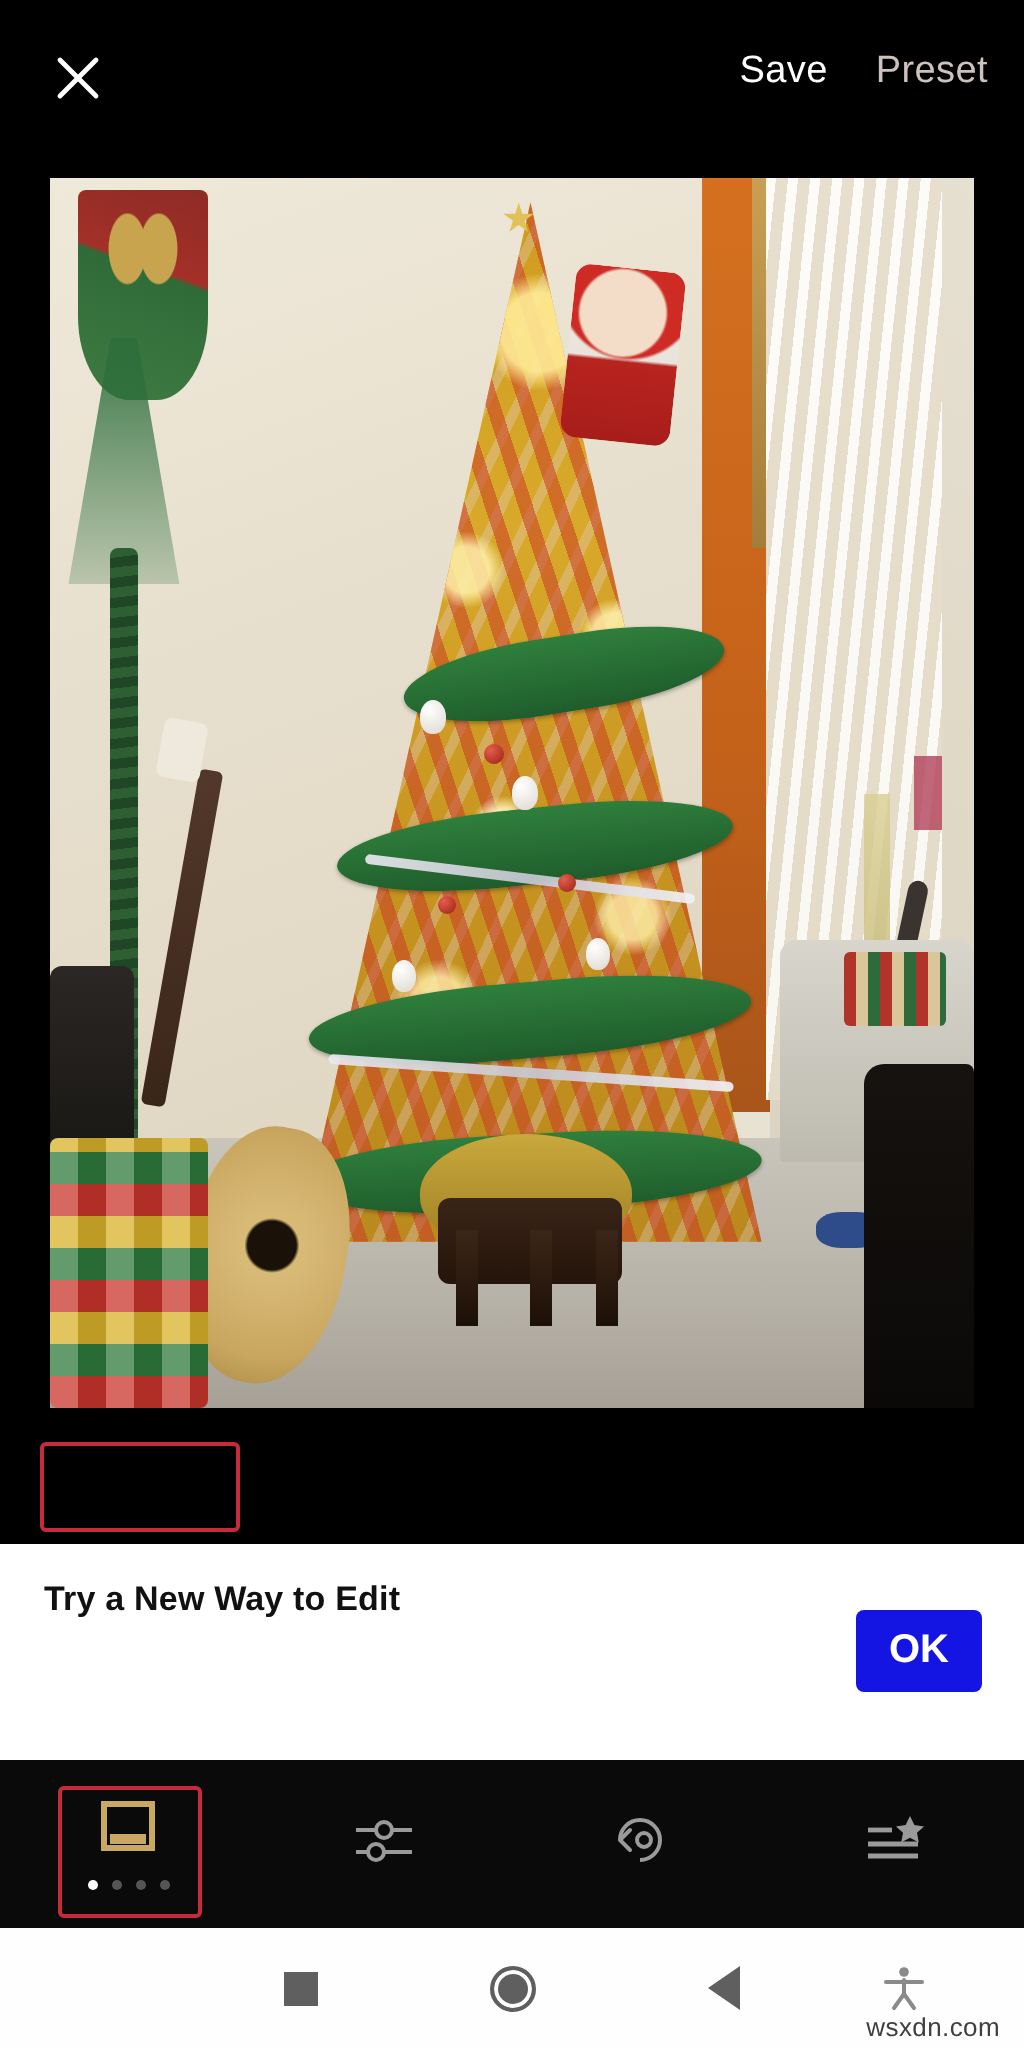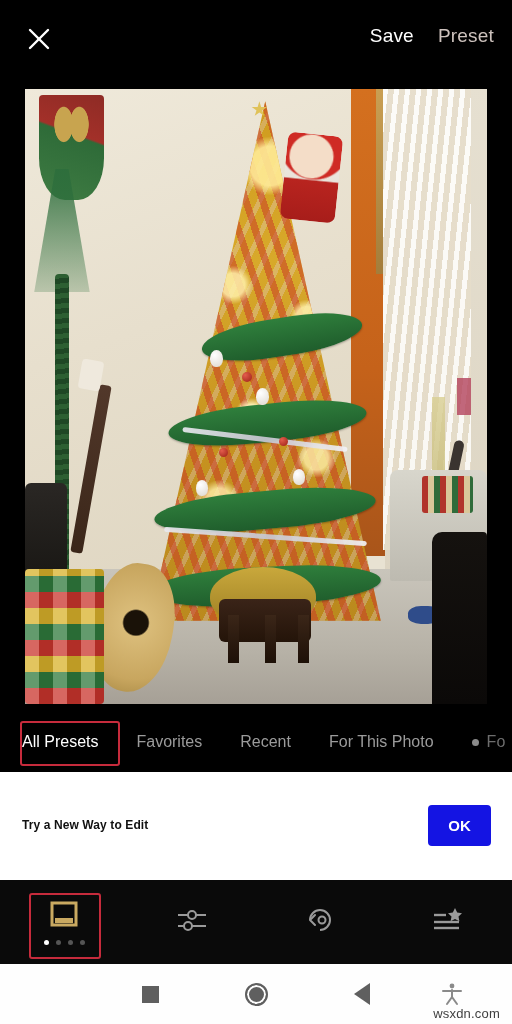--- a/index.html
+++ b/index.html
@@ -351,39 +351,38 @@
     width: 512px; height: 108px;
     background: #ffffff;
   }
   .notice-text {
     position: absolute;
     left: 22px; top: 18px;
     width: 390px;
   }
   .notice-title {
     color: #111111;
-    font-size: 12px;
+    font-size: 17px;
     font-weight: bold;
     letter-spacing: 0.1px;
-    margin-top: 28px;
   }
   .notice-sub {
     color: #474747;
     font-size: 14.5px;
     margin-top: 17px;
   }
   .ok-btn {
     position: absolute;
     right: 21px; top: 33px;
     width: 63px; height: 41px;
     background: #1414e3;
     border: none;
     border-radius: 4px;
     color: #ffffff;
-    font-size: 15px;
+    font-size: 20px;
     font-weight: bold;
     font-family: "Liberation Sans", sans-serif;
     cursor: pointer;
   }
 
   
   .toolbar {
     position: absolute;
     left: 0; top: 880px;
     width: 512px; height: 84px;
@@ -532,28 +531,20 @@
         </div>
 
         <div class="guitar-neck"></div>
         <div class="guitar-head"></div>
         <div class="guitar-body"></div>
         <div class="cushion"></div>
       </div>
     </div>
   </div>
 
-  <div class="tabs-row">
-    <span class="tab active">All Presets</span>
-    <span class="tab">Favorites</span>
-    <span class="tab">Recent</span>
-    <span class="tab">For This Photo</span>
-    <span class="tab-dot"></span>
-    <span class="tab-partial">Fo</span>
-  </div>
   <div class="tab-highlight"></div>
 
   <div class="notice">
     <div class="notice-text">
       <div class="notice-title">Try a New Way to Edit</div>
     </div>
     <button class="ok-btn">OK</button>
   </div>
 
   <div class="toolbar">

